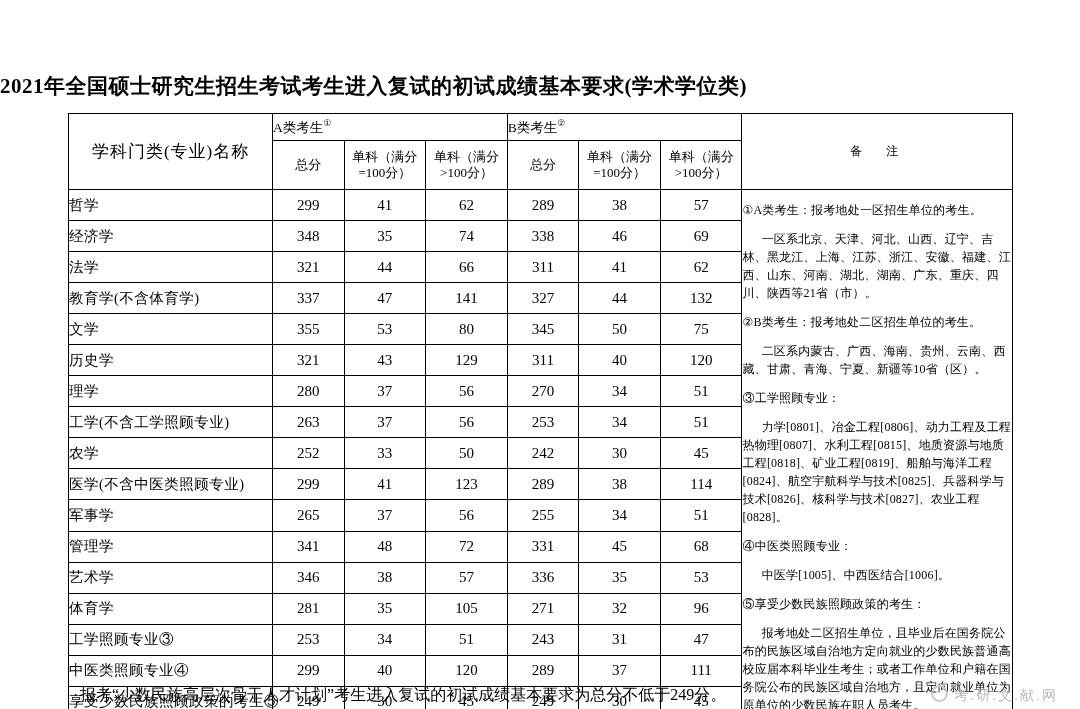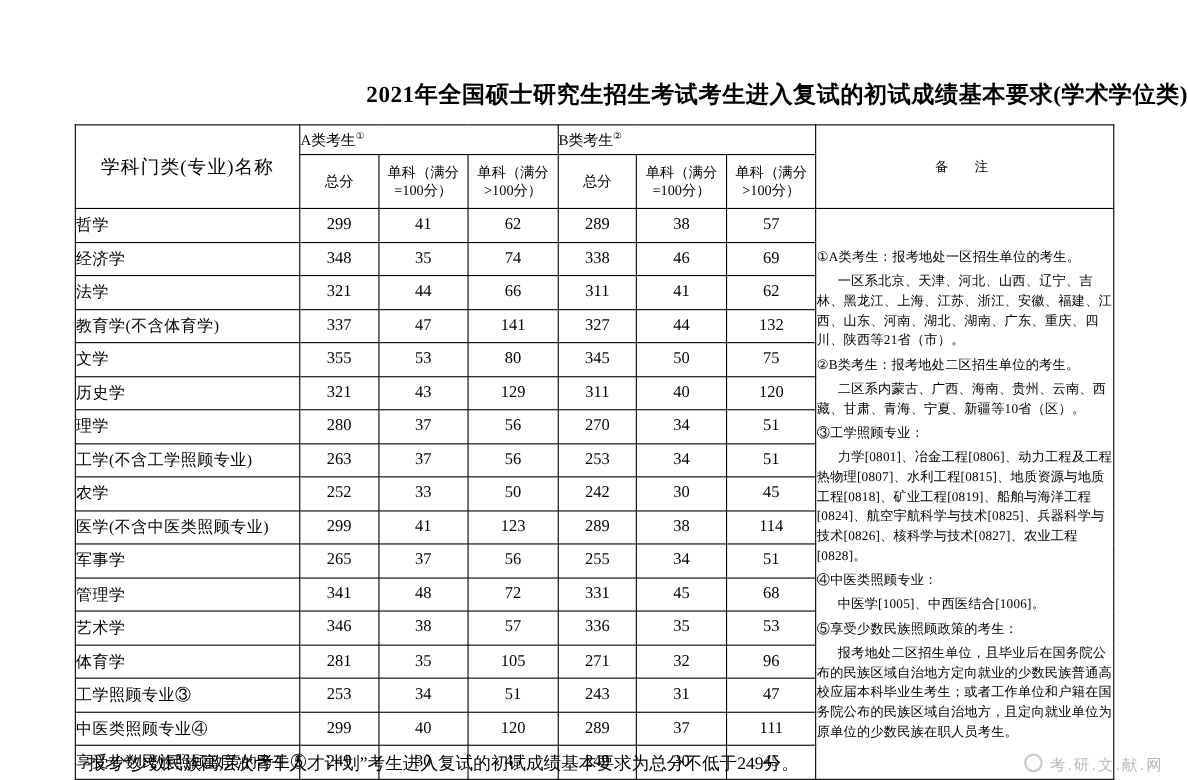--- a/index.html
+++ b/index.html
@@ -14,21 +14,21 @@
     color: #000000;
     position: relative;
     overflow: hidden;
   }
   .page {
     position: relative;
     width: 1080px;
     height: 709px;
   }
   .title {
-    text-align: right;
+    text-align: left;
     font-size: 21px;
     font-weight: bold;
     letter-spacing: 0.5px;
     margin: 0;
     padding-top: 72px;
     font-family: "Liberation Serif", "DejaVu Serif", serif;
   }
   .table-wrap {
     position: absolute;
     left: 68px;
@@ -81,21 +81,21 @@
     height: 29.5px;
   }
   .remark-cell {
     vertical-align: top;
     padding: 6px 8px 6px 10px;
     font-size: 12px;
     line-height: 1.5;
     letter-spacing: 0.2px;
   }
   .remark-cell p {
-    margin: 4px 0 3px 0;
+    margin: 11px 0 3px 0;
     text-indent: 0;
   }
   .remark-cell p.ind {
     text-indent: 1.6em;
   }
   .sup {
     font-size: 9px;
     vertical-align: super;
   }
   .footnote {

